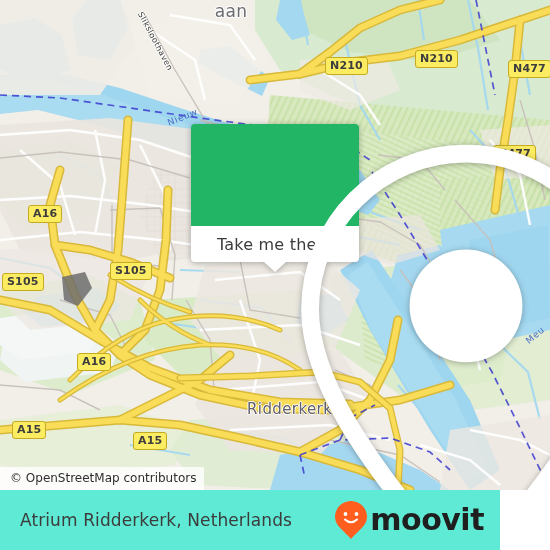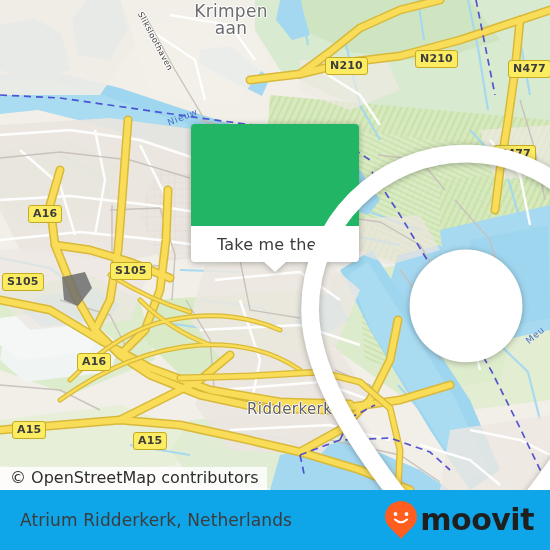--- a/index.html
+++ b/index.html
@@ -156,33 +156,33 @@
 
   
   #attribution {
     position: absolute;
     left: 0;
     bottom: 0;
     background: rgba(255,255,255,0.80);
     padding: 4px 8px 5px 10px;
     color: #2e2e2e;
     font-family: "DejaVu Sans", sans-serif;
-    font-size: 16px;
+    font-size: 12px;
     line-height: 14px;
     white-space: nowrap;
   }
 
   
   #footer {
     position: absolute;
     left: 0;
     top: 490px;
-    width: 550px;
+    width: 500px;
     height: 60px;
-    background: #0ea5e9;
+    background: #5eead4;
     display: flex;
     align-items: center;
     justify-content: space-between;
     box-sizing: border-box;
     padding: 0 16px 0 20px;
   }
   #footer-title {
     color: #3c3c3c;
     font-family: "DejaVu Sans", sans-serif;
     font-size: 17px;
@@ -400,21 +400,20 @@
         <path d="M300 455 L305 478"></path>
         <path d="M340 440 L350 418 L375 405"></path>
         <path d="M476 0 L485 45 L495 95"></path>
       </g>
 
       <path d="M62 277 L85 272 L92 288 L78 306 L64 300 Z" fill="#6d6d6d" opacity="0.85"></path>
 
     </svg>
 
     <div class="place-label multi" style="left:186px; top:3px; width:90px;">
-      <span class="ln">Krimpen</span>
       <span class="ln">aan</span>
     </div>
 
     <div class="town-label" style="left:232px; top:400px;padding-left:15px;">Ridderkerk</div>
 
     <div class="water-label" style="left:168px; top:118px; transform:rotate(-22deg); transform-origin:0 50%;">Nieuw</div>
 
     <div class="water-label" style="left:527px; top:337px; transform:rotate(-40deg); transform-origin:0 50%;">Meu</div>
 
     <div class="street-label" style="left:140px; top:8px; transform:rotate(62deg); transform-origin:0 50%;">Sliksloothaven</div>

